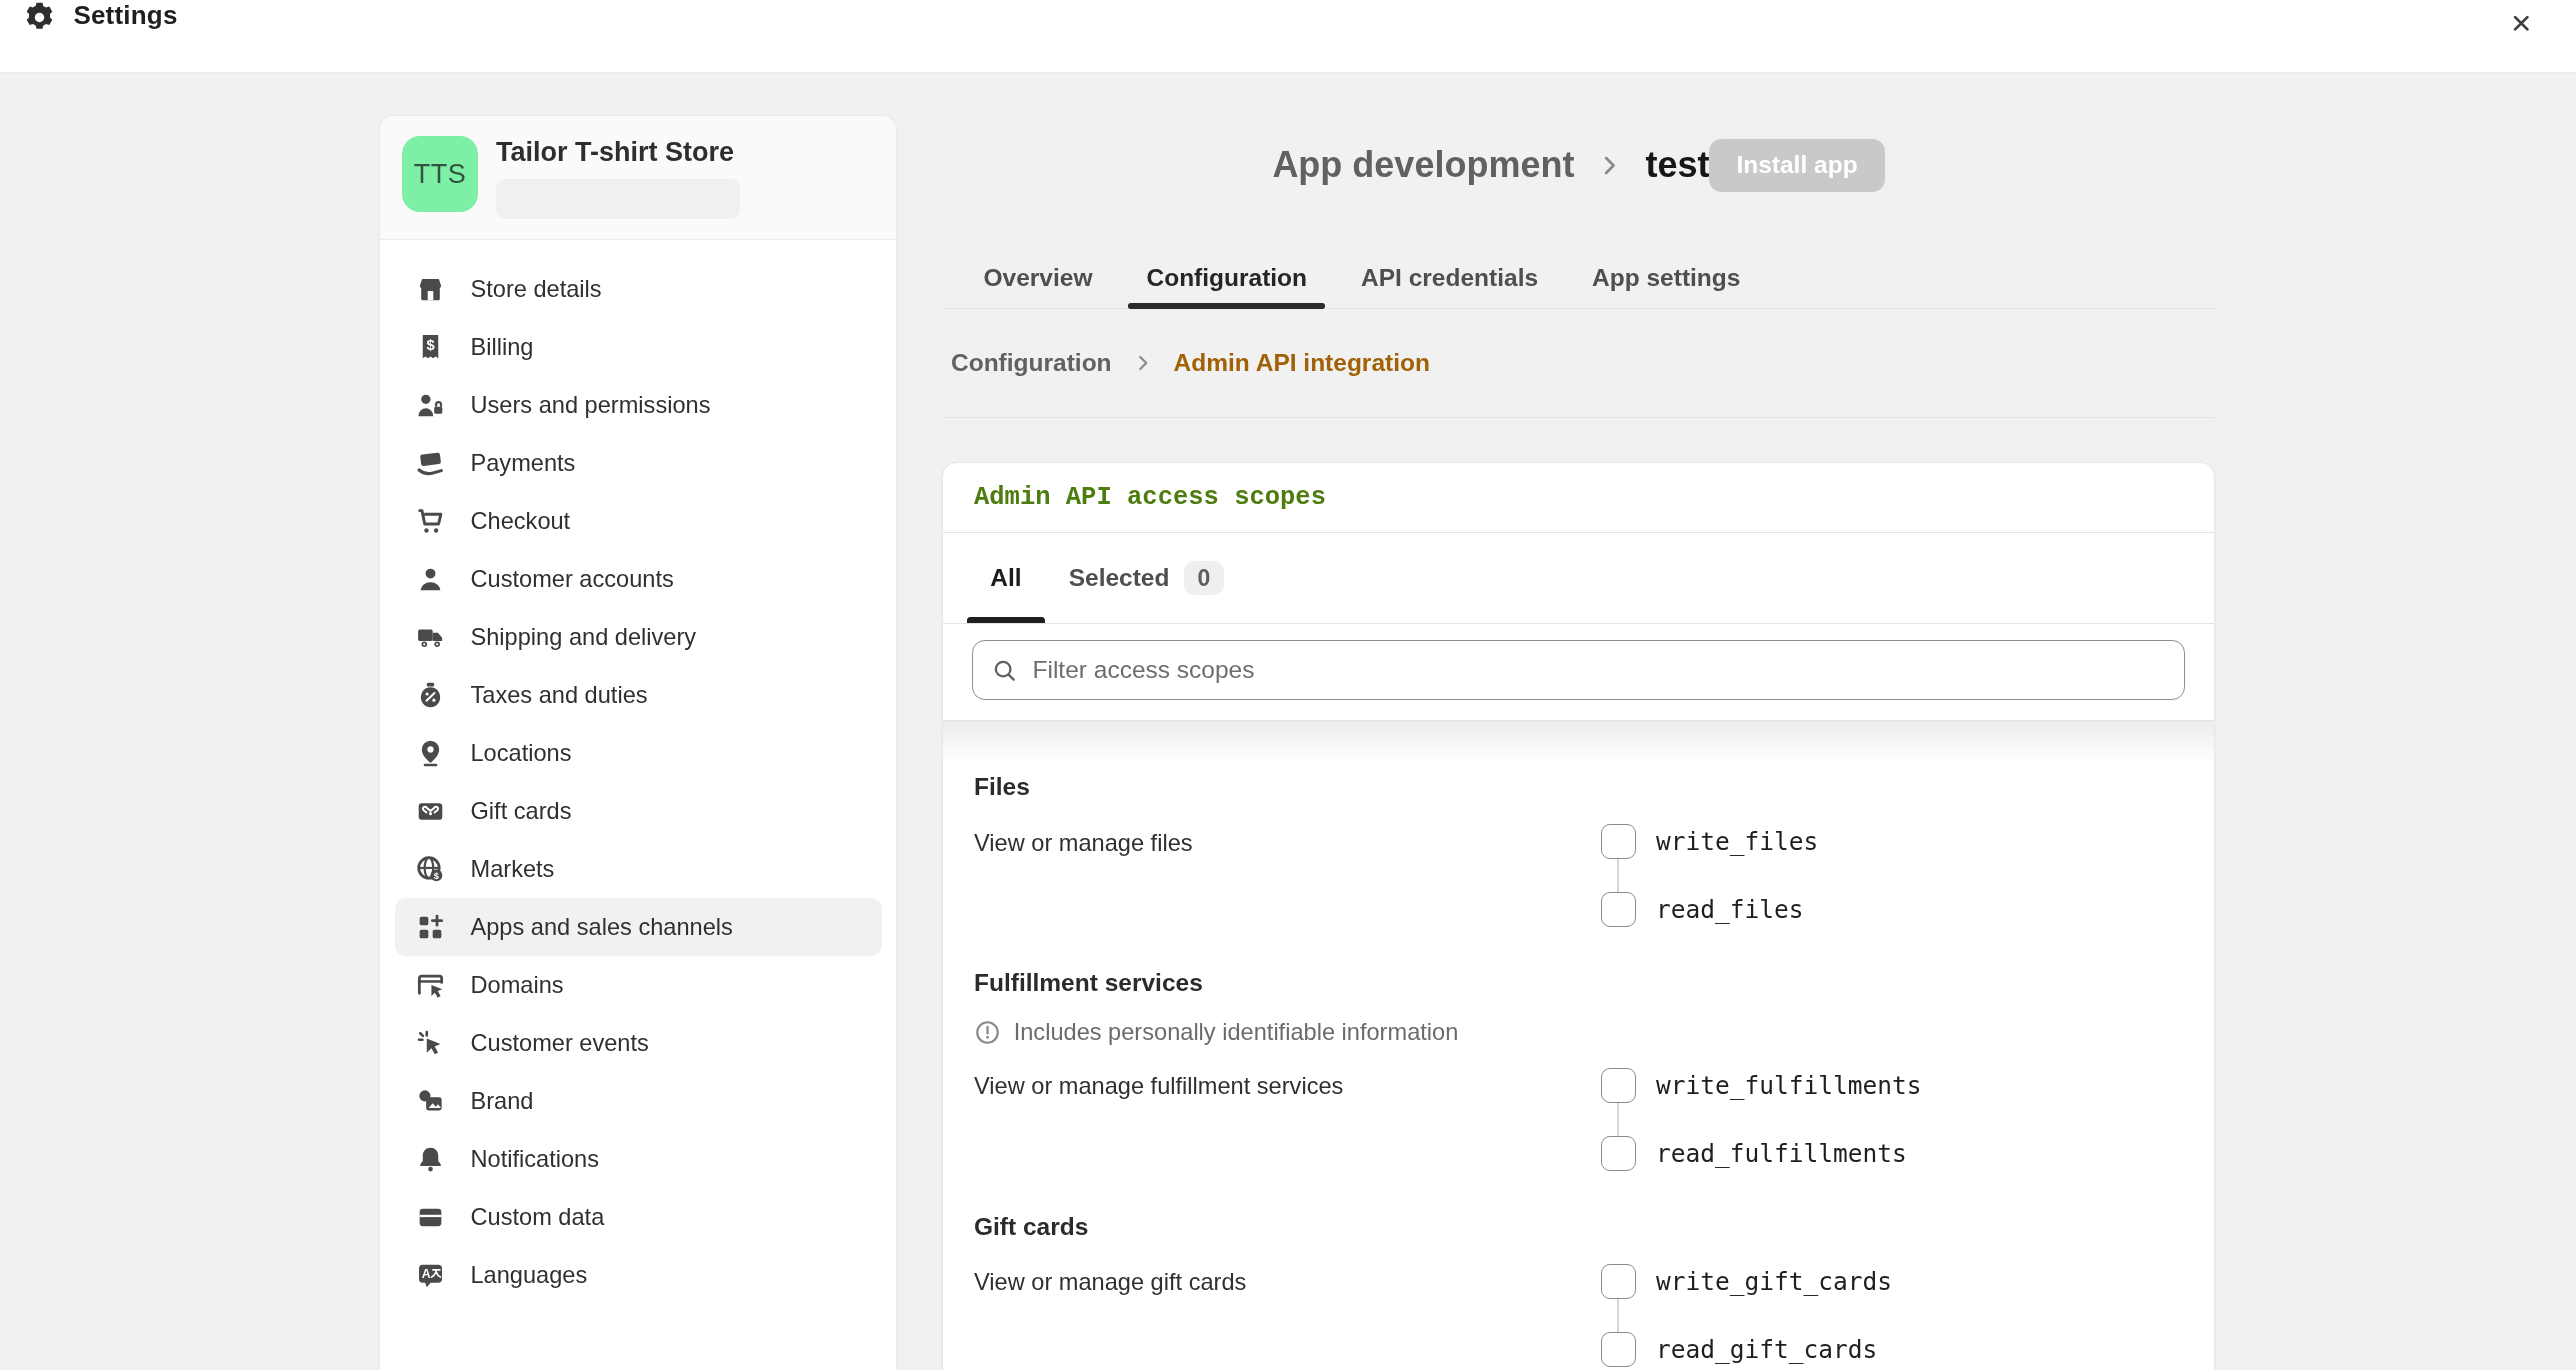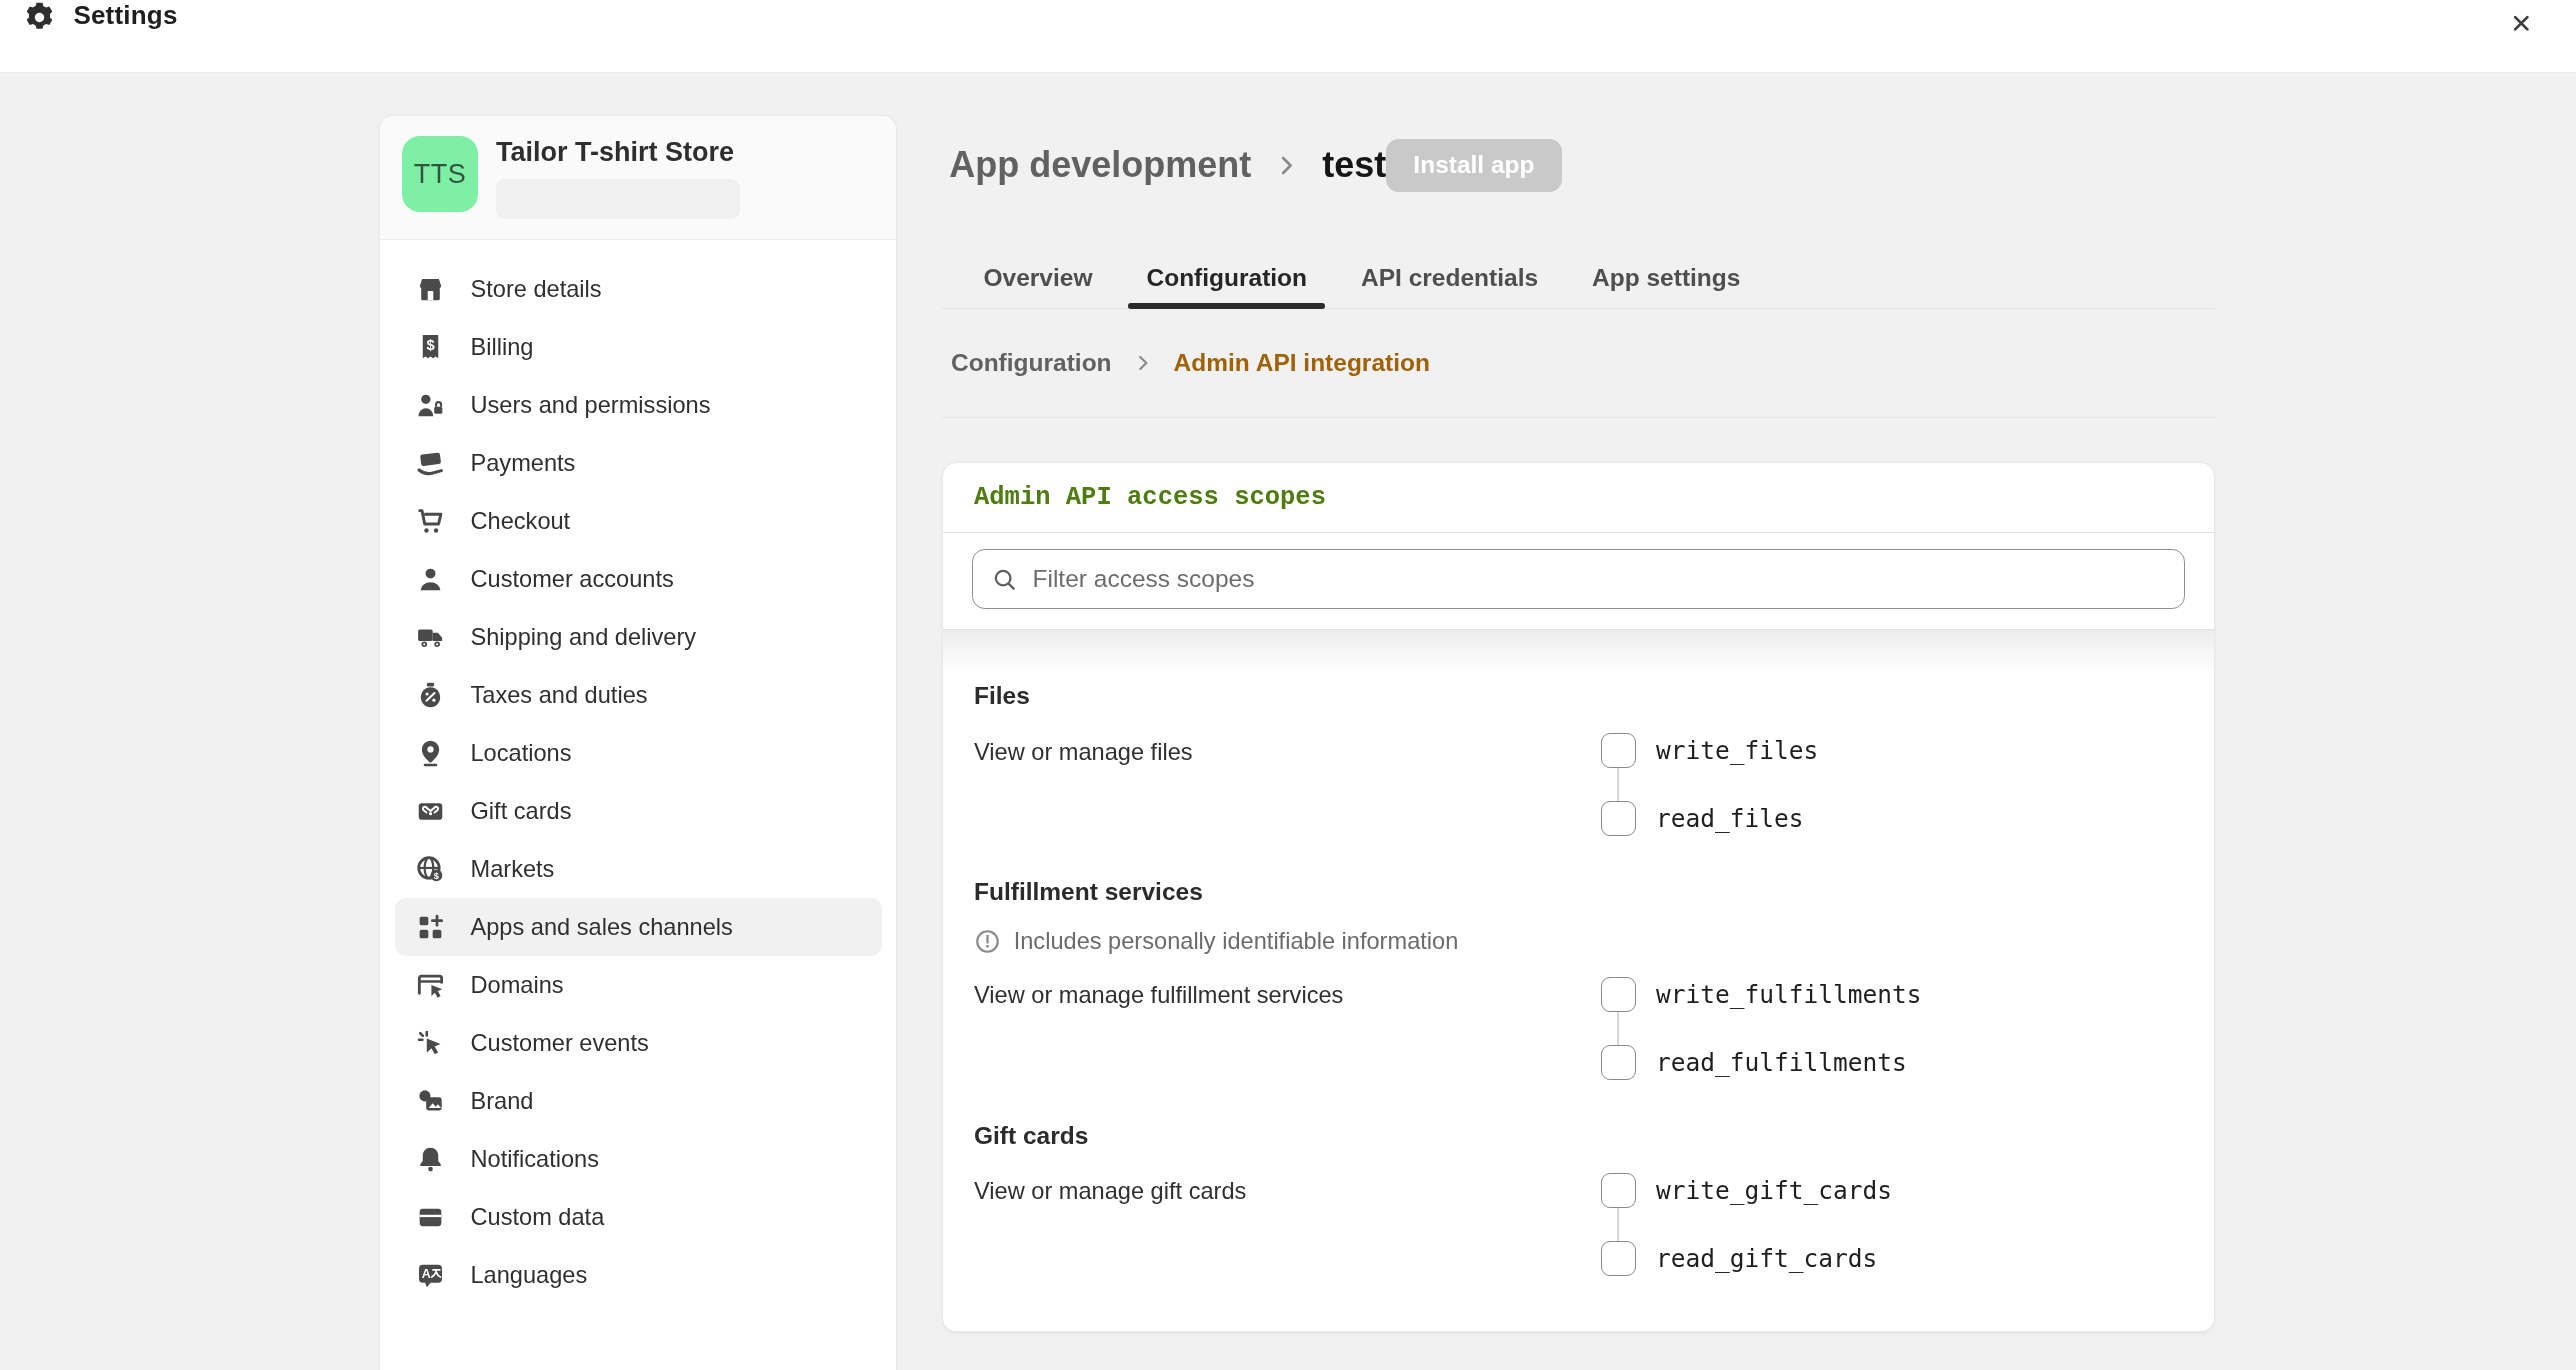--- a/index.html
+++ b/index.html
@@ -36,21 +36,21 @@
   .nav-item { height:58px; display:flex; align-items:center; gap:22px; padding:0 18px;
               border-radius:11px; font-size:23.6px; font-weight:500; color:#303030; cursor:pointer; }
   .nav-item.selected { background:#f1f1f1; }
   .nav-icon { width:36px; height:36px; display:flex; align-items:center; justify-content:center;
               color:#4a4a4a; flex:0 0 36px; }
   .nav-icon svg { width:31px; height:31px; }
 
   
   .main { width:1273px; flex:0 0 1273px; }
 
-  .page-head { display:flex; justify-content:flex-start; align-items:center;
+  .page-head { display:flex; justify-content:center; align-items:center;
                padding:18px 7.3px 0 7.3px; height:82px; }
   .crumb1 { display:flex; align-items:center; gap:22px; }
   .crumb1 .parent { font-size:36px; font-weight:600; color:#616161; }
   .crumb1 .chev { color:#8a8a8a; display:flex; }
   .crumb1 .current { font-size:36px; font-weight:700; color:#161616; }
   .install-btn { height:53px; padding:0 27px; border:none; border-radius:12.7px; background:#c9c9c9;
                  color:#ffffff; font-size:24.5px; font-weight:600; font-family:inherit; }
 
   .app-tabs { margin-top:51px; border-bottom:0.9px solid #e3e3e3; display:flex; padding-left:14.5px; }
   .app-tab { position:relative; padding:0 27px; height:60px; display:flex; align-items:center;
@@ -350,20 +350,29 @@
         <svg viewBox="0 0 20 20" width="22" height="22">
             <path d="M7.5 4.5L13 10l-5.5 5.5" fill="none" stroke="currentColor" stroke-width="2" stroke-linecap="round" stroke-linejoin="round"></path>
           </svg>
       </span>
       <span class="current">Admin API integration</span>
     </div>
 
     <section class="card">
       <div class="card-title">Admin API access scopes</div>
 
+      <div class="scope-tabs">
+        <div class="stab active">
+          <span>All</span>
+        </div>
+        <div class="stab">
+          <span>Selected</span>
+          <span class="count-badge">0</span>
+        </div>
+      </div>
 
       <div class="filter-row">
         <div class="filter-input">
           <span class="mag">
             <svg viewBox="0 0 20 20" width="27" height="27">
                 <circle cx="9" cy="9" r="5.4" fill="none" stroke="currentColor" stroke-width="1.7"></circle>
                 <path d="M13.2 13.2l3.6 3.6" stroke="currentColor" stroke-width="1.7" stroke-linecap="round"></path>
               </svg>
           </span>
           <input type="text" placeholder="Filter access scopes" style="">

